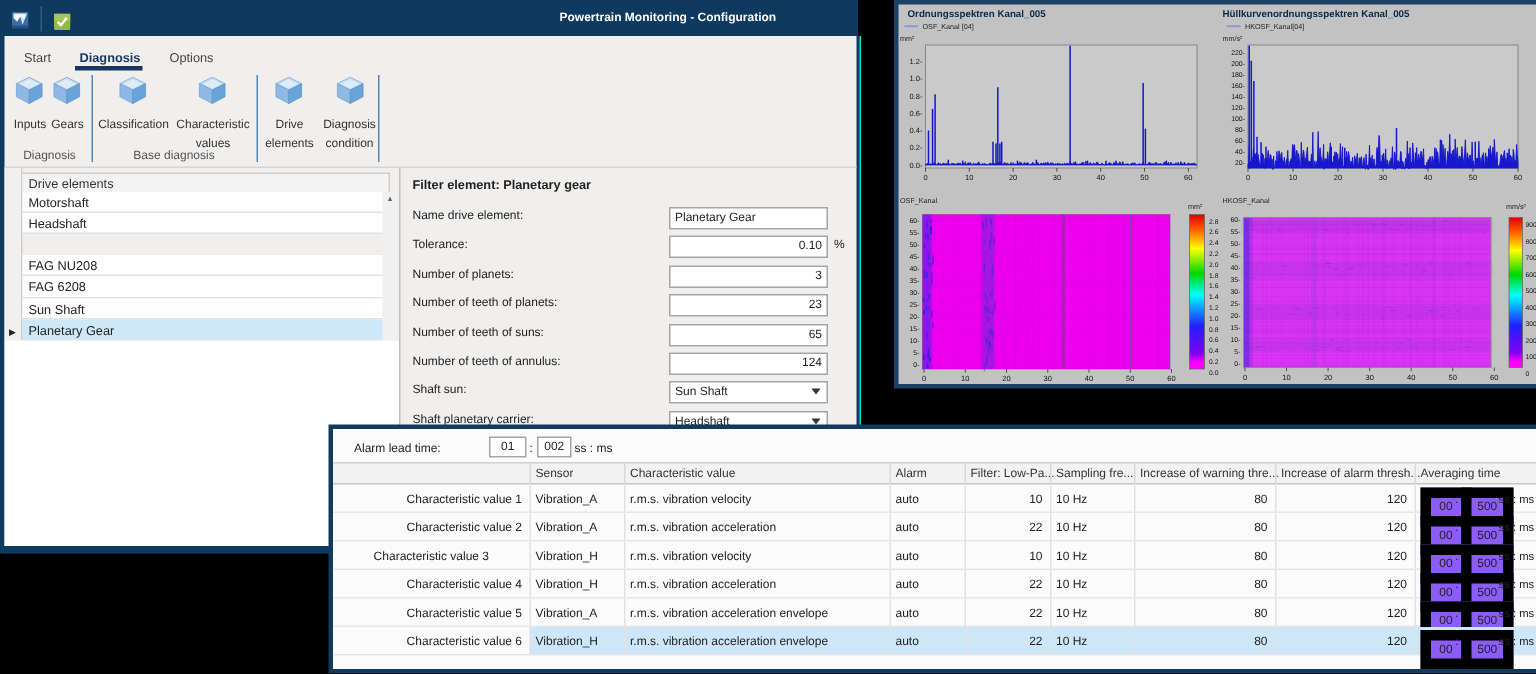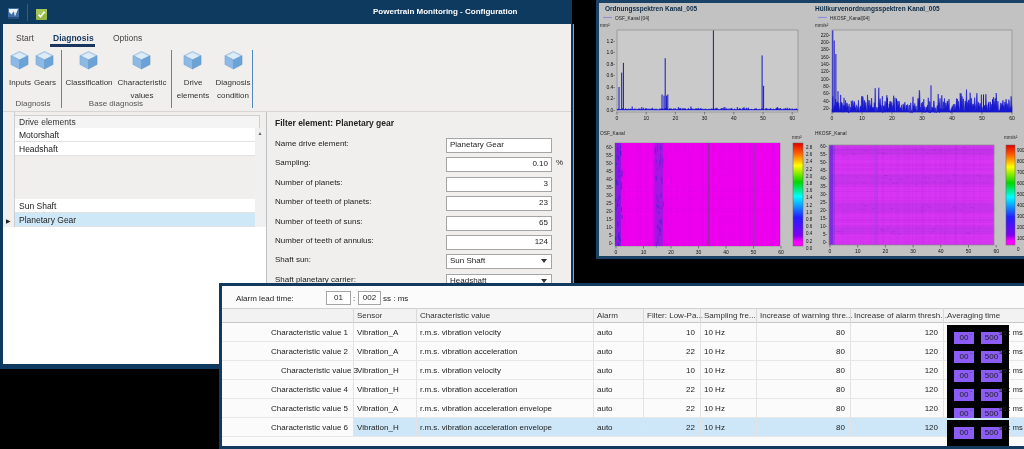--- a/index.html
+++ b/index.html
@@ -123,32 +123,34 @@
         <div class="abs gsep" style="left:168px"></div>
         <div class="abs gsep" style="left:249px"></div>
         <div class="abs grouplabel" style="left:4px;top:75px;width:52px">Diagnosis</div>
         <div class="abs grouplabel" style="left:60px;top:75px;width:106px">Base diagnosis</div>
         <div class="abs grouplabel" style="left:170px;top:92px;width:86px">Advanced diagnosis</div>
         <div id="ribbonline" class="abs"></div>
         <div id="gutter" class="abs"></div>
         <div class="abs" id="listhead">Drive elements</div>
         <div class="abs lrow" style="top:104px;height:14px">Motorshaft</div>
         <div class="abs lrow" style="top:118px;height:14px">Headshaft</div>
+        <div class="abs lrow" style="top:146px;height:14px">FAG NU208</div>
+        <div class="abs lrow" style="top:160px;height:15px">FAG 6208</div>
         <div class="abs lrow" style="top:175px;height:14px">Sun Shaft</div>
         <div class="abs lrow" id="selrow" style="top:189px;height:14px">Planetary Gear</div>
         <div id="selarrow" class="abs" style="top:193px">▶</div>
         <div id="vscroll" class="abs">
           <div id="vsarrow" class="abs">▲</div>
         </div>
         <div class="abs" style="left:0;top:203.1px;width:263px;height:137px;background:#fff"></div>
         <div id="psplit" class="abs"></div>
         <div id="formtitle" class="abs">Filter element: Planetary gear</div>
         <div class="abs flabel" style="top:115.0px">Name drive element:</div>
         <div class="abs fbox" style="top:114.0px">Planetary Gear</div>
-        <div class="abs flabel" style="top:134.4px">Sampling:</div>
+        <div class="abs flabel" style="top:134.4px">Tolerance:</div>
         <div class="abs fbox fright" style="top:133.4px">0.10</div>
         <div id="pct" class="abs" style="top:134.4px">%</div>
         <div class="abs flabel" style="top:153.8px">Number of planets:</div>
         <div class="abs fbox fright" style="top:152.8px">3</div>
         <div class="abs flabel" style="top:173.2px">Number of teeth of planets:</div>
         <div class="abs fbox fright" style="top:172.2px">23</div>
         <div class="abs flabel" style="top:192.6px">Number of teeth of suns:</div>
         <div class="abs fbox fright" style="top:191.6px">65</div>
         <div class="abs flabel" style="top:212.0px">Number of teeth of annulus:</div>
         <div class="abs fbox fright" style="top:211.0px">124</div>
@@ -902,21 +904,21 @@
       </div>
       <div class="abs trow" style="top:75px;">
         <div class="cline" style="left:131px;top:0"></div>
         <div class="cline" style="left:194px;top:0"></div>
         <div class="cline" style="left:371px;top:0"></div>
         <div class="cline" style="left:421px;top:0"></div>
         <div class="cline" style="left:478px;top:0"></div>
         <div class="cline" style="left:534px;top:0"></div>
         <div class="cline" style="left:628px;top:0"></div>
         <div class="cline" style="left:721px;top:0"></div>
-        <div class="td tdr" style="left:0px;width:136px">Characteristic value 3</div>
+        <div class="td tdr" style="left:0px;width:104px">Characteristic value 3</div>
         <div class="td" style="left:135px">Vibration_H</div>
         <div class="td" style="left:198px">r.m.s. vibration velocity</div>
         <div class="td" style="left:375px">auto</div>
         <div class="td tdr" style="left:425px;width:48px">10</div>
         <div class="td" style="left:482px">10 Hz</div>
         <div class="td tdr" style="left:538px;width:85px">80</div>
         <div class="td tdr" style="left:632px;width:84px">120</div>
         <div class="tbox" style="left:725px;width:20px">00</div>
         <div class="td" style="left:748px">:</div>
         <div class="tbox" style="left:752px;width:21px">500</div>

